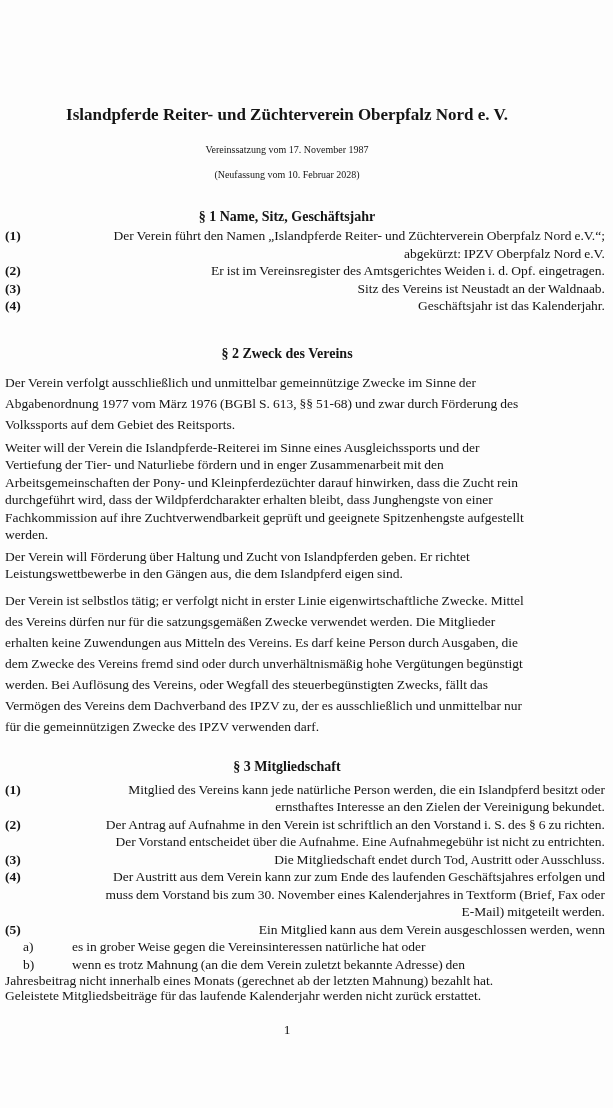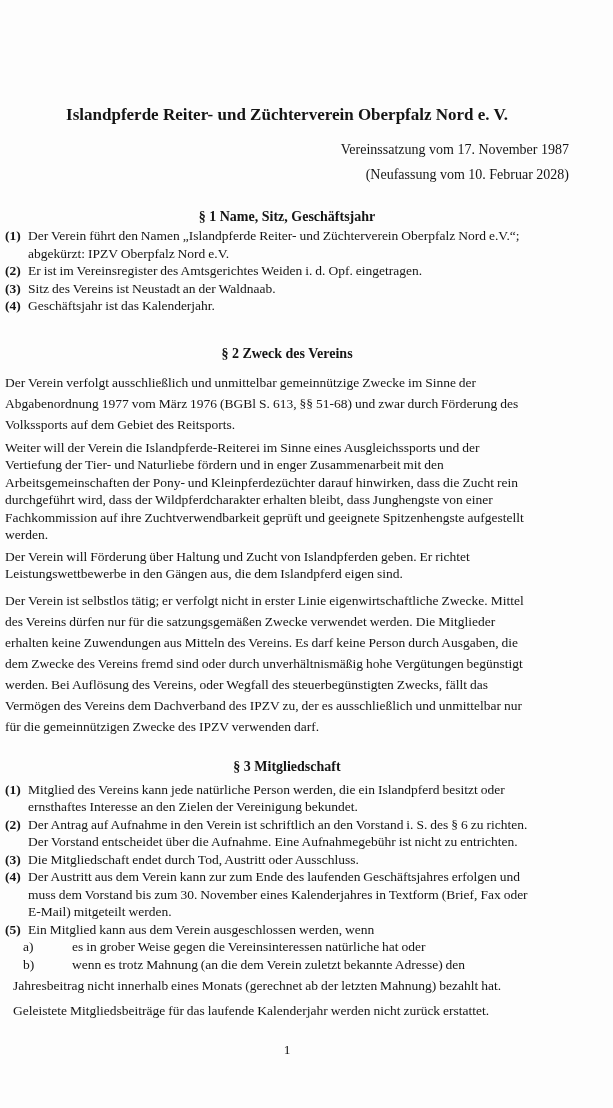--- a/index.html
+++ b/index.html
@@ -9,39 +9,39 @@
     box-sizing:border-box;
     background:#fdfdfd;
     color:#151515;
     font-family:"Liberation Serif", serif;
     font-size:13.5px;
     padding:104px 8px 0 5px;
     overflow:hidden;
   }
   .centered { text-align:center; margin-right:36px; }
   .doc-title { font-weight:bold; font-size:17px; line-height:22px; }
-  .subtitle  { font-size:14px; line-height:21px;text-align:right; }
+  .subtitle  { font-size:10px; line-height:21px; }
   .st1 { margin-top:13px; }
   .st2 { margin-top:4px; }
   .sec-heading { font-weight:bold; font-size:14px; line-height:21px; }
   .h-sec1 { margin:21px 36px 0 0; }
   .h-sec2 { margin:28px 36px 8px 0; }
   .h-sec3 { margin:19px 36px 4px 0; }
   .para { white-space:pre-line; margin:0 0 4px 0; word-spacing:-0.4px; }
   .lh21 { line-height:21px; }
   .lh18 { line-height:17.5px; }
   .mb7 { margin-bottom:7px; }
   .mb0 { margin-bottom:0; }
   .item { display:flex; line-height:17.5px; }
   .item .marker { flex:0 0 23px; font-weight:bold; }
-  .item .text { flex:1; white-space:pre-line; word-spacing:-0.4px; }
+  .item .text { flex:1; white-space:pre-line; word-spacing:-0.4px;text-align:right; }
   .sub-item { display:flex; line-height:17.5px; margin-left:18px; }
   .sub-item .sub-marker { flex:0 0 49px; }
   .sub-item .text { flex:1; white-space:pre-line; word-spacing:-0.4px; }
-  .item-cont { margin-left:8px; line-height:25px; white-space:pre-line; word-spacing:-0.4px; }
+  .item-cont { line-height:15px; white-space:pre-line; word-spacing:-0.4px; }
   .page-number { margin-top:18px; font-size:13.5px; line-height:17px; }
 </style>
 </head>
 <body>
 
 <div class="page">
 
   <div class="doc-title centered">Islandpferde Reiter- und Züchterverein Oberpfalz Nord e. V.</div>
   <div class="subtitle centered st1">Vereinssatzung vom 17. November 1987</div>
   <div class="subtitle centered st2">(Neufassung vom 10. Februar 2028)</div>

